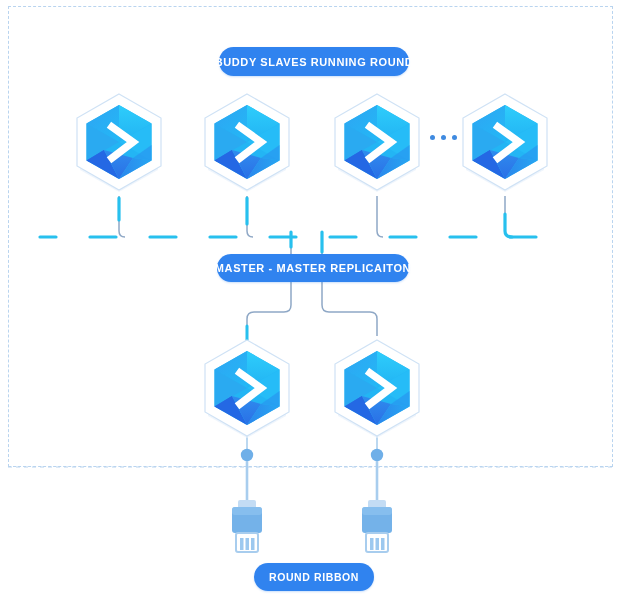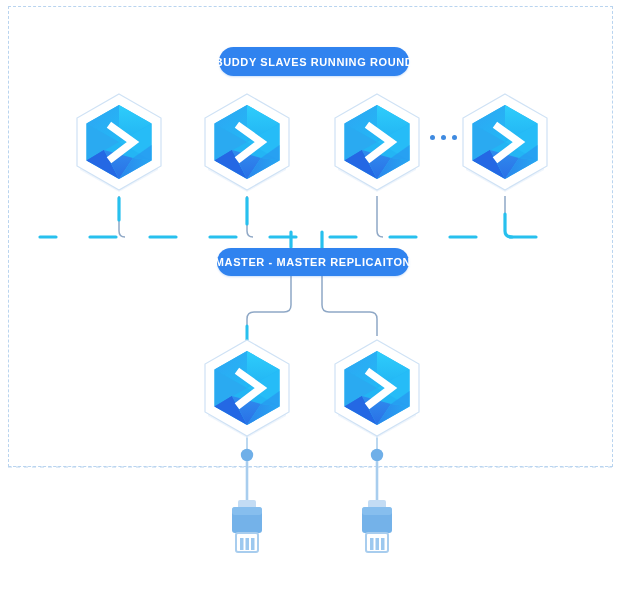--- a/index.html
+++ b/index.html
@@ -47,21 +47,21 @@
     box-shadow: 0 1px 2px rgba(48,131,239,0.25);
   }
   .ribbon-top {
     left: 219px;
     top: 47px;
     width: 190px;
     height: 29px;
   }
   .ribbon-mid {
     left: 217px;
-    top: 248px;
+    top: 254px;
     width: 192px;
     height: 28px;
   }
   .ribbon-bottom {
     left: 254px;
     top: 563px;
     width: 120px;
     height: 28px;
     font-size: 10.5px;
   }
@@ -210,20 +210,21 @@
     <svg viewBox="0 0 46 112" xmlns="http://www.w3.org/2000/svg">
         <use href="#plugGlyph"></use>
       </svg>
   </div>
   <div class="plug" style="left:354px; top:448px;">
     <svg viewBox="0 0 46 112" xmlns="http://www.w3.org/2000/svg">
         <use href="#plugGlyph"></use>
       </svg>
   </div>
 
+  <div class="ribbon ribbon-bottom">ROUND RIBBON</div>
 
   <svg width="0" height="0" style="position:absolute" aria-hidden="true">
     <defs>
       <linearGradient id="faceTopLeft" x1="0" y1="0" x2="1" y2="1">
         <stop offset="0%" stop-color="#2fa4f2"></stop>
         <stop offset="100%" stop-color="#23b8f6"></stop>
       </linearGradient>
       <linearGradient id="faceTopRight" x1="0" y1="0" x2="0" y2="1">
         <stop offset="0%" stop-color="#2ecdfb"></stop>
         <stop offset="100%" stop-color="#22b3f3"></stop>

